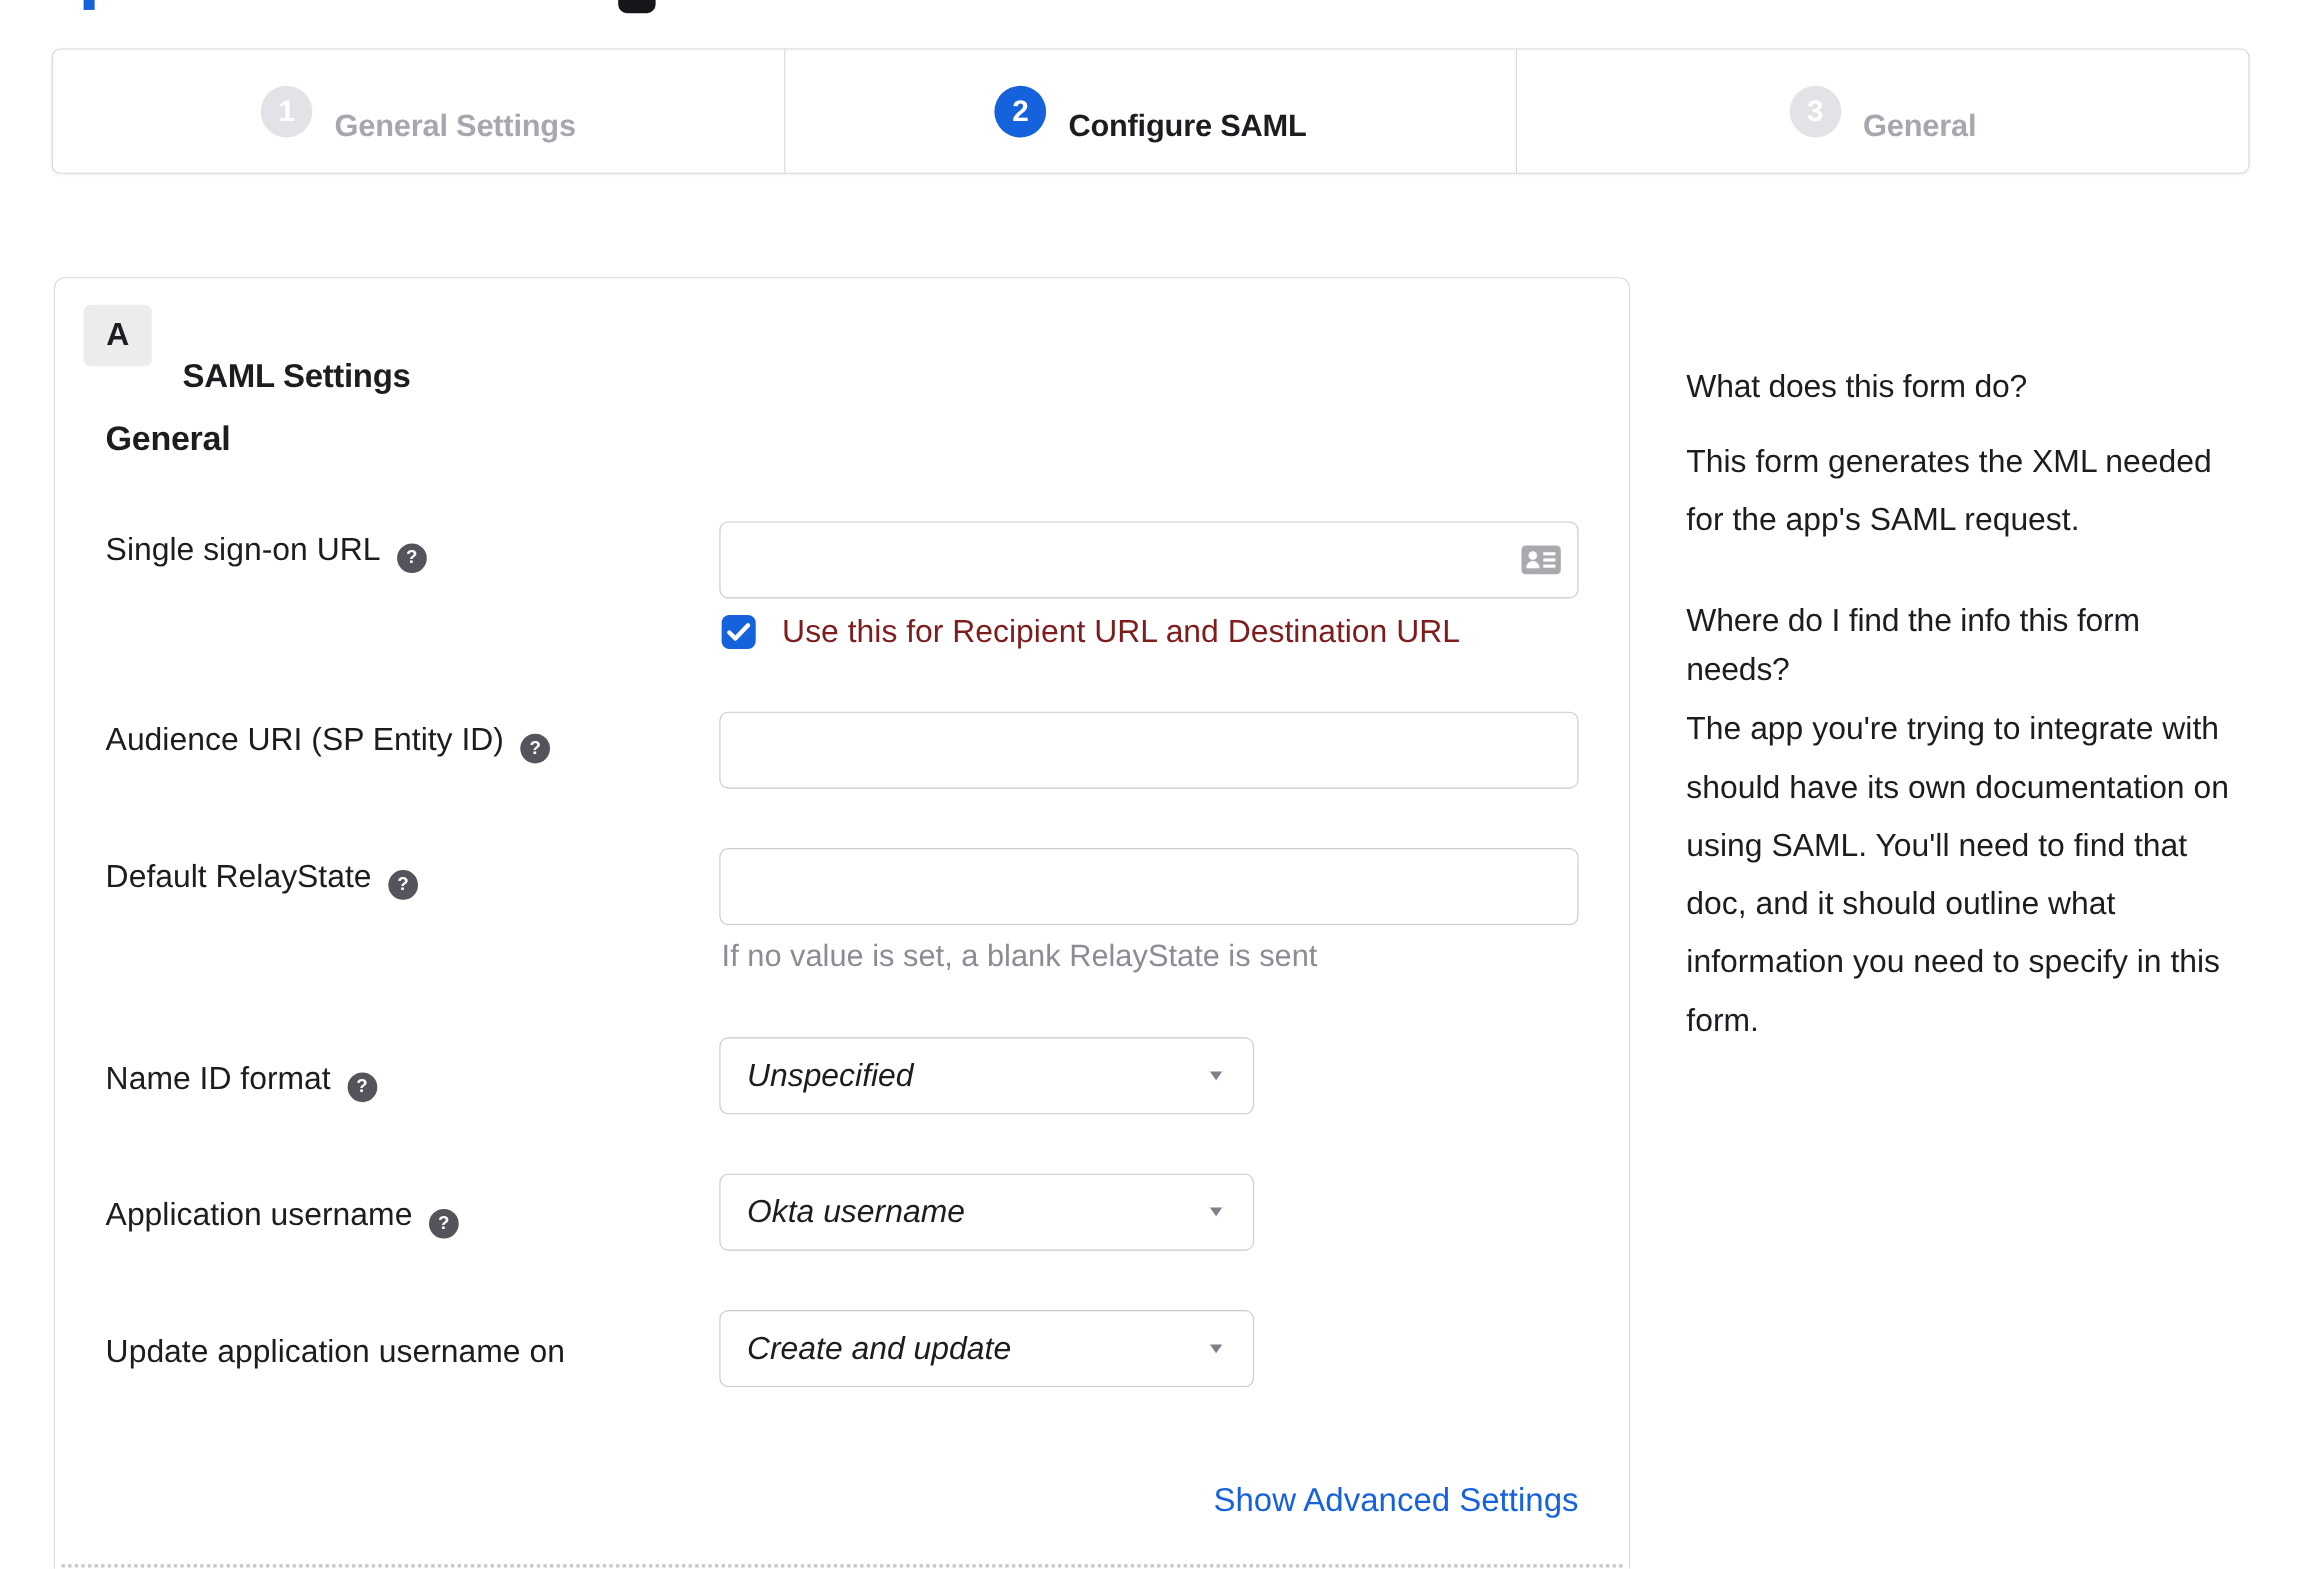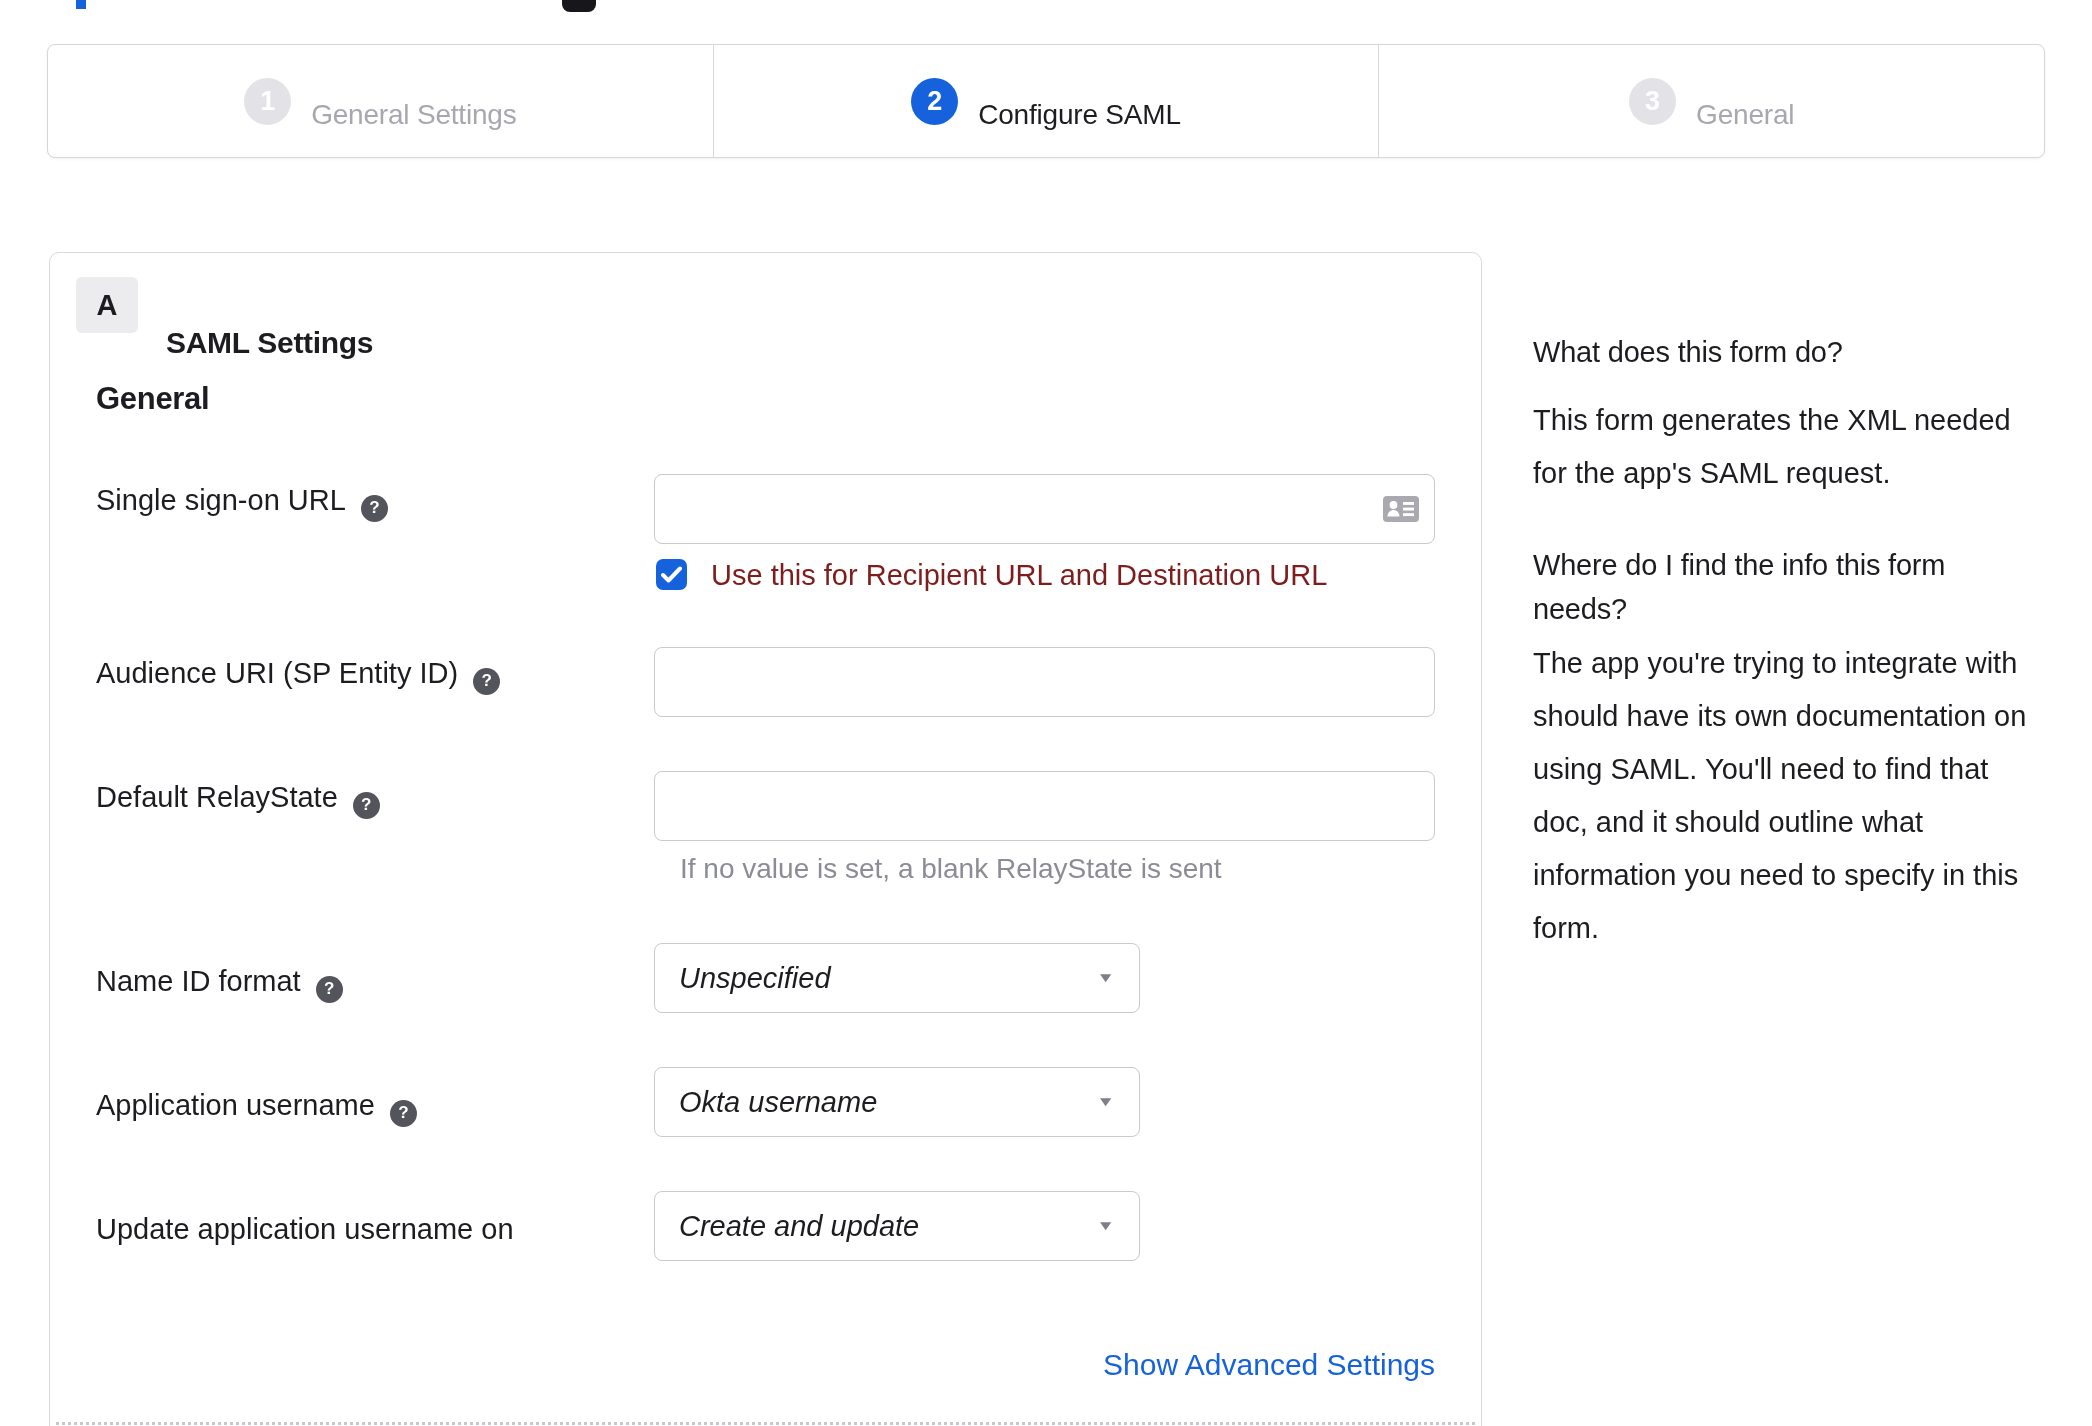--- a/index.html
+++ b/index.html
@@ -16,21 +16,21 @@
     position:absolute; left:47px; top:44px; width:1998px; height:114px;
     background:#fff; border:1px solid #d6d6db; border-radius:8px;
     display:flex; box-shadow:0 1px 3px rgba(0,0,0,.06);
   }
   .step{ flex:1 1 0; display:flex; align-items:center; justify-content:center; gap:20px; cursor:default; }
   .step + .step{ border-left:1px solid #d6d6db; }
   .step-circle{
     width:47px; height:47px; border-radius:50%; display:flex; align-items:center; justify-content:center;
     font-weight:bold; font-size:27px; background:#e3e3e7; color:#fff;
   }
-  .step-label{ font-weight:normal; font-size:28px; color:#a7a7af; letter-spacing:-0.2px;margin-top:28px; }
+  .step-label{ font-weight:bold; font-size:28px; color:#a7a7af; letter-spacing:-0.2px;margin-top:28px; }
   .step.active .step-circle{ background:#1662dd; color:#fff; }
   .step.active .step-label{ color:#1d1d21; }
 
   
   .card{
     position:absolute; left:49px; top:252px; width:1433px; height:1200px;
     background:#fff; border:1px solid #d9d9de; border-radius:10px;
   }
   .a-badge{
     position:absolute; left:26px; top:24px; width:62px; height:56px;
@@ -54,21 +54,21 @@
   .input-wrap{ position:absolute; left:604px; width:781px; height:70px; }
   .input-wrap .txt-input{ position:absolute; left:0; top:0; }
   .card-icon{ position:absolute; right:16px; top:21px; width:36px; height:28px; }
 
   .checkbox{
     position:absolute; left:606px; top:306px; width:31px; height:31px;
     background:#1662dd; border-radius:7px; display:flex; align-items:center; justify-content:center; cursor:pointer;
   }
   .checkbox-label{ position:absolute; left:661px; top:306px; font-size:29px; color:#7f1d1d; white-space:nowrap; }
 
-  .hint{ position:absolute; left:606px; top:600px; font-size:28px; color:#8c8c96; white-space:nowrap;margin-left:24px; }
+  .hint{ position:absolute; left:606px; top:600px; font-size:28px; color:#8c8c96; white-space:nowrap; }
 
   .select{
     position:absolute; left:604px; width:486px; height:70px;
     border:1px solid #c9c9ce; border-radius:8px; background:#fff; cursor:pointer;
     display:flex; align-items:center; padding:0 24px; font-size:29px; color:#1d1d21;font-style:italic;
   }
   .select .caret{
     position:absolute; right:24px; top:50%; transform:translateY(-50%) scaleY(.72);
     font-size:19px; color:#80808a; pointer-events:none;
   }

